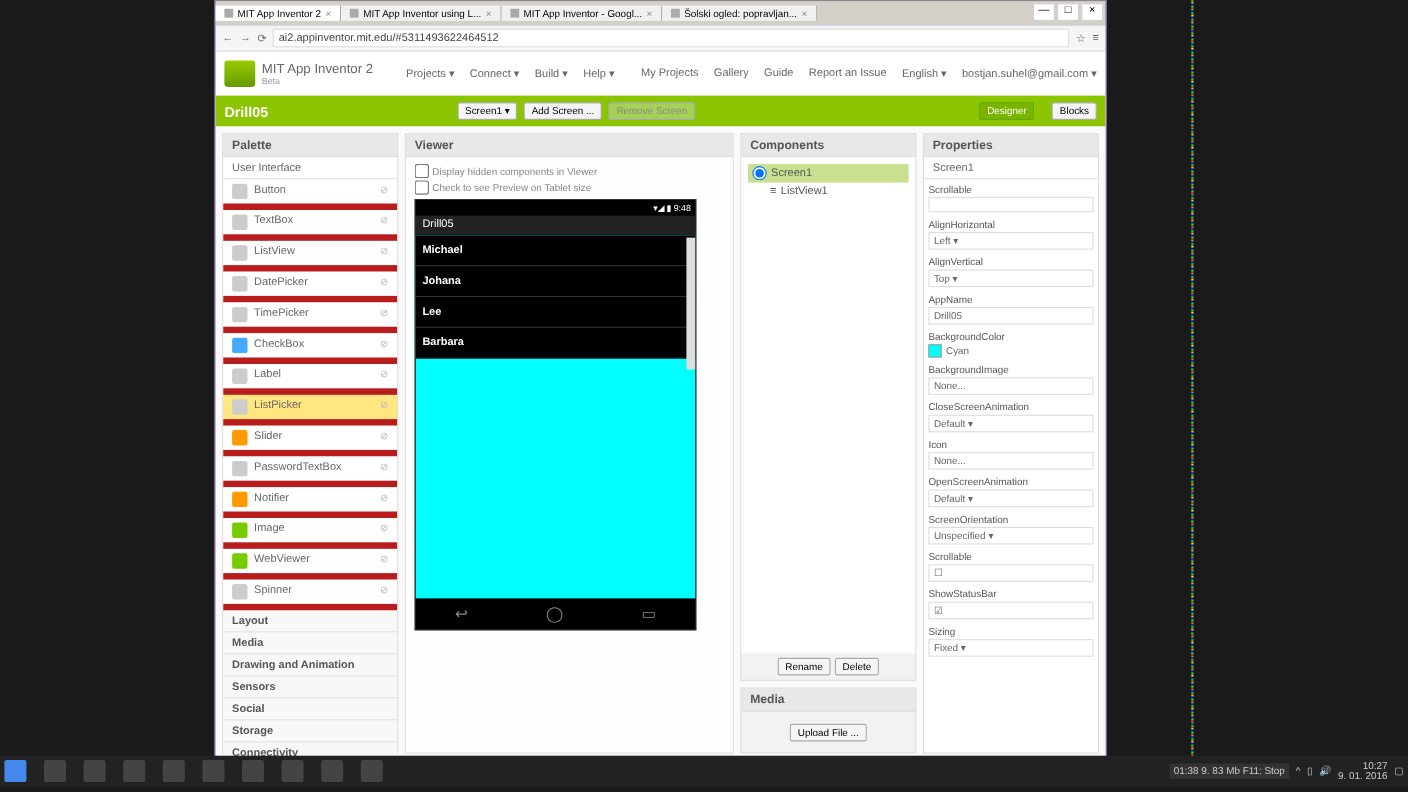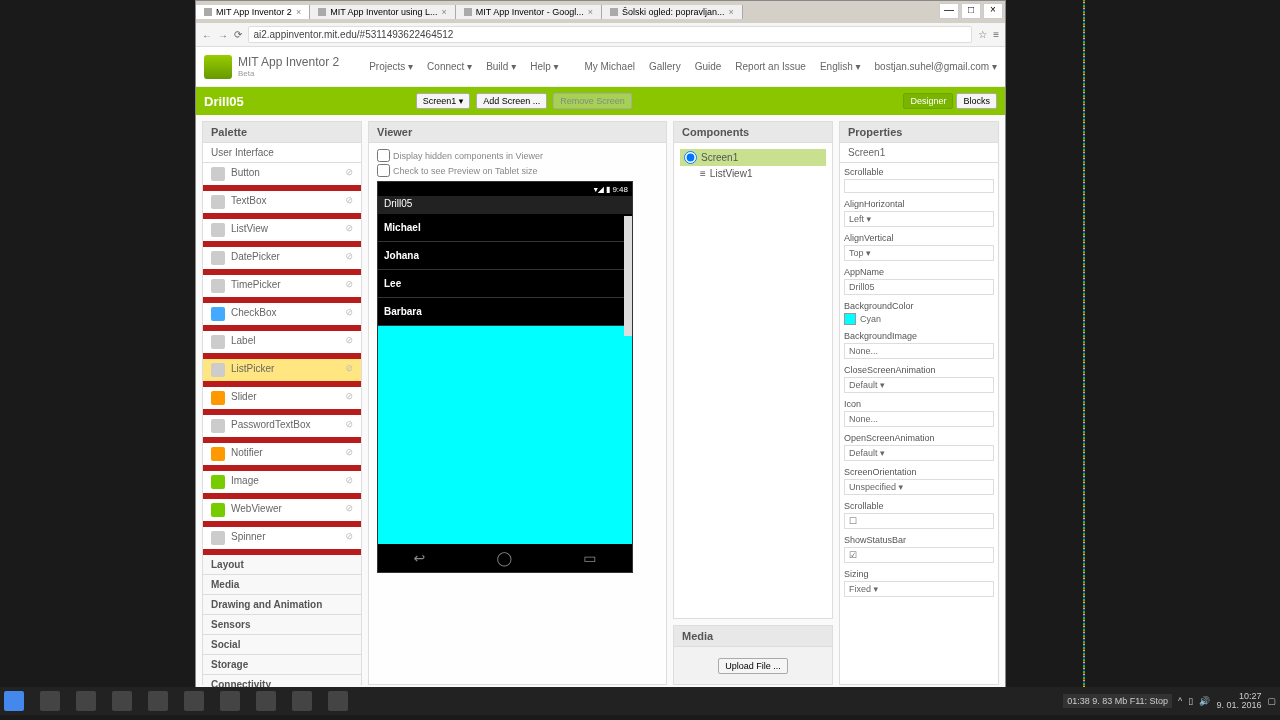--- a/index.html
+++ b/index.html
@@ -19,21 +19,21 @@
 .ai-header { height: 40px; display: flex; align-items: center; padding: 0 8px; border-bottom: 1px solid #eee; }
 .ai-logo { width: 28px; height: 24px; background: linear-gradient(#9c0, #690); border-radius: 3px; margin-right: 6px; }
 .ai-title { font-size: 12px; color: #666; }
 .ai-title-sub { font-size: 8px; color: #999; }
 .ai-menu { display: flex; gap: 14px; margin-left: 30px; font-size: 10px; color: #666; }
 .ai-menu-right { margin-left: auto; display: flex; gap: 14px; font-size: 10px; color: #666; }
 .project-bar { height: 28px; background: #8bc500; display: flex; align-items: center; padding: 0 8px; gap: 6px; }
 .project-name { color: #fff; font-size: 13px; font-weight: bold; }
 .pb-btn { background: #f5f5f5; border: 1px solid #aaa; padding: 2px 6px; font-size: 9px; border-radius: 2px; cursor: pointer; }
 .pb-btn.disabled { background: #a5d155; color: #888; }
-.pb-right { margin-left: auto; display: flex; gap: 3px; }
+.pb-right { margin-left: auto; display: flex; gap: 16px; }
 .pb-btn.active { background: #7ab400; color: #fff; border-color: #6a0; }
 .workspace { display: flex; height: calc(100% - 68px); padding: 6px; gap: 6px; background: #fafafa; }
 .panel { background: #f2f2f2; border: 1px solid #ddd; display: flex; flex-direction: column; }
 .panel-palette { width: 160px; }
 .panel-viewer { flex: 1; }
 .panel-title { background: #e8e8e8; padding: 4px 8px; font-size: 11px; color: #555; font-weight: bold; border-bottom: 1px solid #ddd; }
 .panel-sub { padding: 4px 8px; font-size: 10px; color: #666; border-bottom: 1px solid #ddd; background: #fff; }
 .palette-item { display: flex; align-items: flex-start; padding: 4px 8px; font-size: 10px; color: #666; border-bottom: 6px solid #b91c1c; background: #fff; cursor: grab; }
 .palette-item.highlight { background: #ffe680; }
 .p-icon { width: 14px; height: 14px; margin-right: 6px; background: #8bc500; border-radius: 2px; }
@@ -121,21 +121,21 @@
           <div class="ai-title">MIT App Inventor 2</div>
           <div class="ai-title-sub">Beta</div>
         </div>
         <div class="ai-menu">
           <span>Projects ▾</span>
           <span>Connect ▾</span>
           <span>Build ▾</span>
           <span>Help ▾</span>
         </div>
         <div class="ai-menu-right">
-          <span>My Michael</span>
+          <span>My Projects</span>
           <span>Gallery</span>
           <span>Guide</span>
           <span>Report an Issue</span>
           <span>English ▾</span>
           <span>bostjan.suhel@gmail.com ▾</span>
         </div>
       </div>
       <div class="project-bar">
         <span class="project-name">Drill05</span>
         <span style="width:160px"></span>
@@ -275,20 +275,24 @@
             <div class="components-tree">
               <div class="tree-item sel">
                   <input type="radio" checked="" style="">
                   <span>Screen1</span>
                 </div>
               <div class="tree-indent">
                   <span>≡</span>
                   <span>ListView1</span>
                 </div>
             </div>
+            <div class="comp-btns">
+              <button class="pb-btn">Rename</button>
+              <button class="pb-btn">Delete</button>
+            </div>
           </div>
           <div class="panel media-panel">
             <div class="panel-title">Media</div>
             <div class="media-body">
                 <button class="pb-btn">Upload File ...</button>
               </div>
           </div>
         </div>
         <div class="panel" style="width:160px">
           <div class="panel-title">Properties</div>

